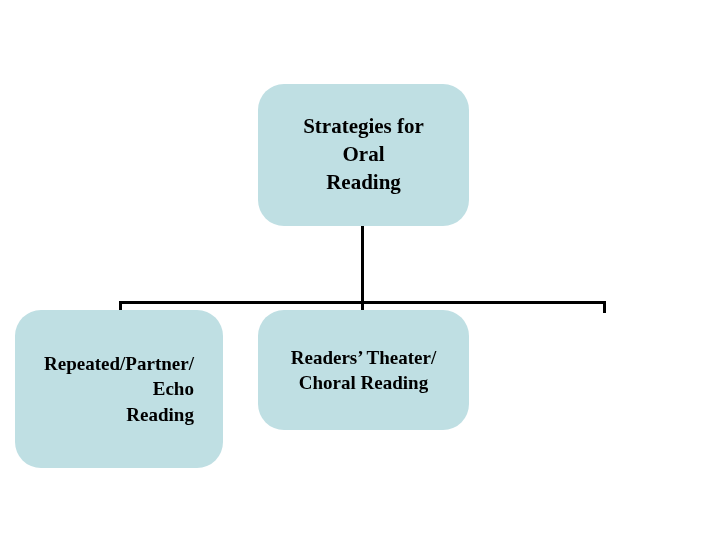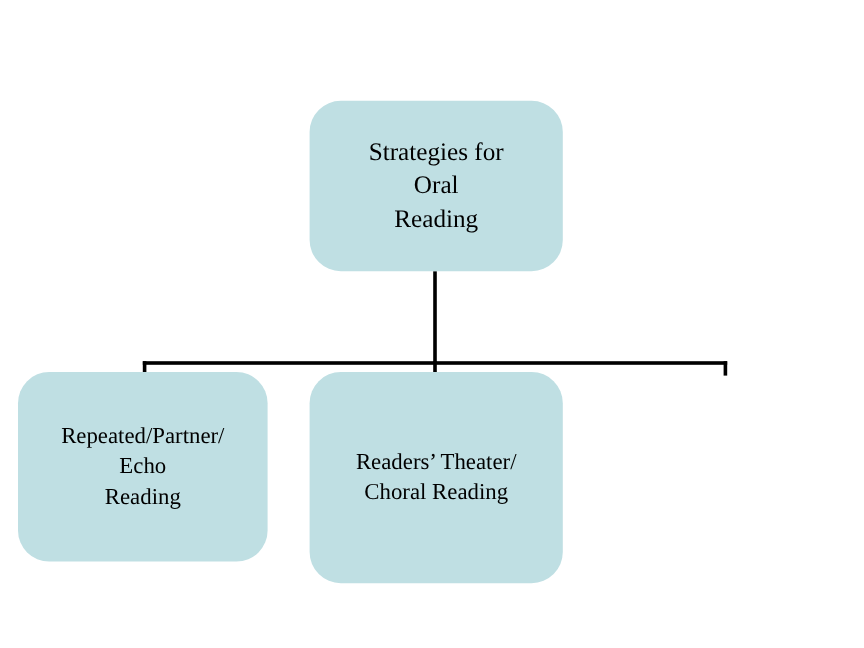--- a/index.html
+++ b/index.html
@@ -21,42 +21,43 @@
   .node {
     position: absolute;
     box-sizing: border-box;
     background: #bfdfe3;
     border-radius: 26px;
     display: flex;
     align-items: center;
     justify-content: center;
     text-align: center;
     color: #000000;
-    font-weight: normal;
+    font-weight: bold;
     line-height: 1.32;
   }
   #root-node {
     left: 258px;
     top: 84px;
     width: 211px;
     height: 142px;
     font-size: 21px;
   }
   #child-node-0 {
     left: 15px;
     top: 310px;
     width: 208px;
     height: 158px;
     font-size: 19px;
+    text-align: right;
   }
   #child-node-1 {
     left: 258px;
     top: 310px;
     width: 211px;
-    height: 176px;
+    height: 120px;
     font-size: 19px;
   }
   #child-node-2 {
     left: 500px;
     top: 310px;
     width: 211px;
     height: 158px;
     font-size: 19px;
   }
   .connector {

